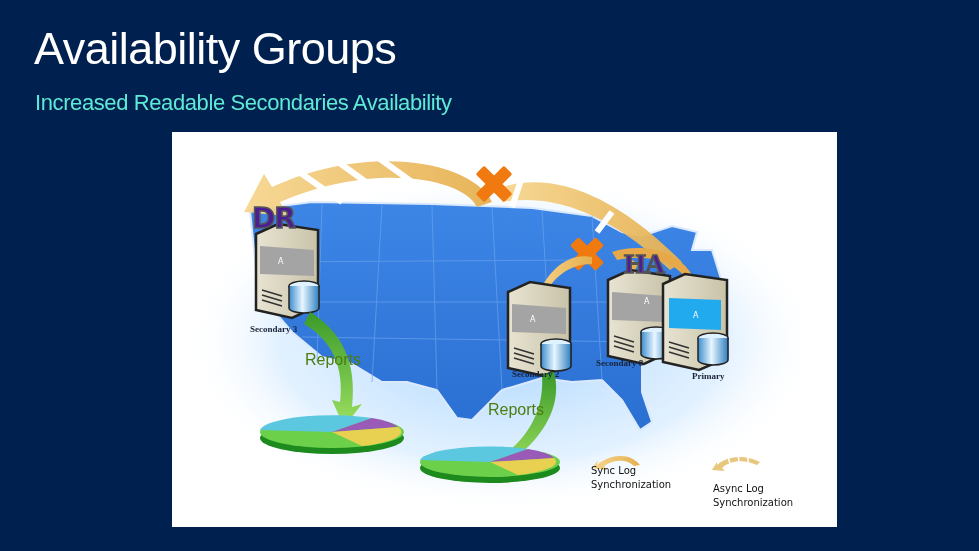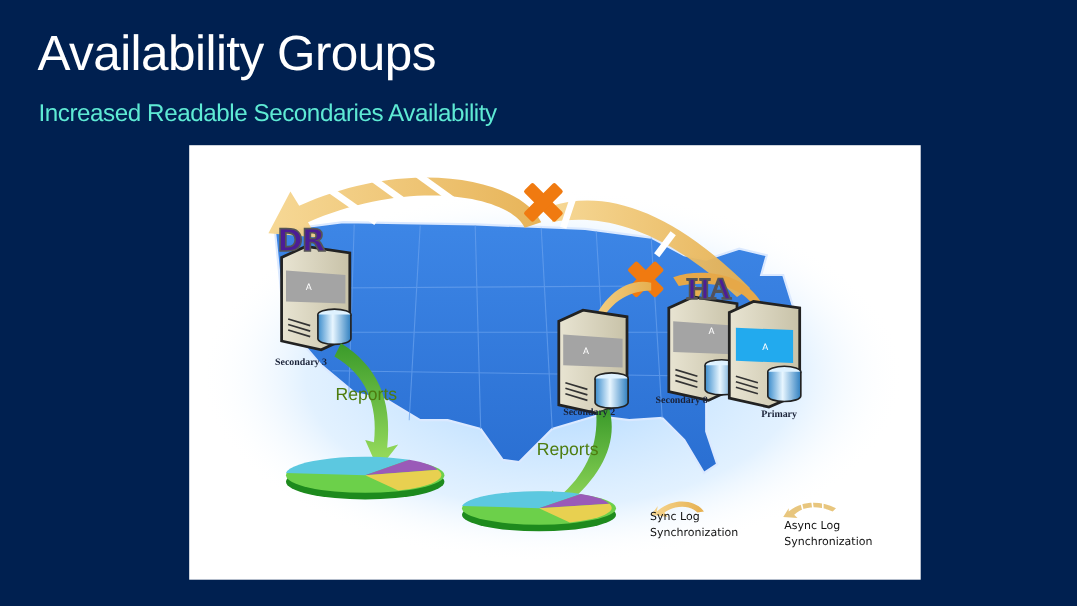--- a/index.html
+++ b/index.html
@@ -215,17 +215,17 @@
   <div class="lbl" style="left:424px; top:226px;">Secondary 8</div>
   <div class="lbl" style="left:502px; top:239px;margin-left:18px;">Primary</div>
 
   <div class="reports" style="left:133px; top:219px;">Reports</div>
   <div class="reports" style="left:316px; top:269px;">Reports</div>
 
   <div class="legend" style="left:419px; top:332px;">
     <div>Sync Log</div>
     <div>Synchronization</div>
   </div>
-  <div class="legend" style="left:541px; top:340px;">
+  <div class="legend" style="left:541px; top:350px;">
     <div>Async Log</div>
     <div>Synchronization</div>
   </div>
 </div>
 
 </body></html>

